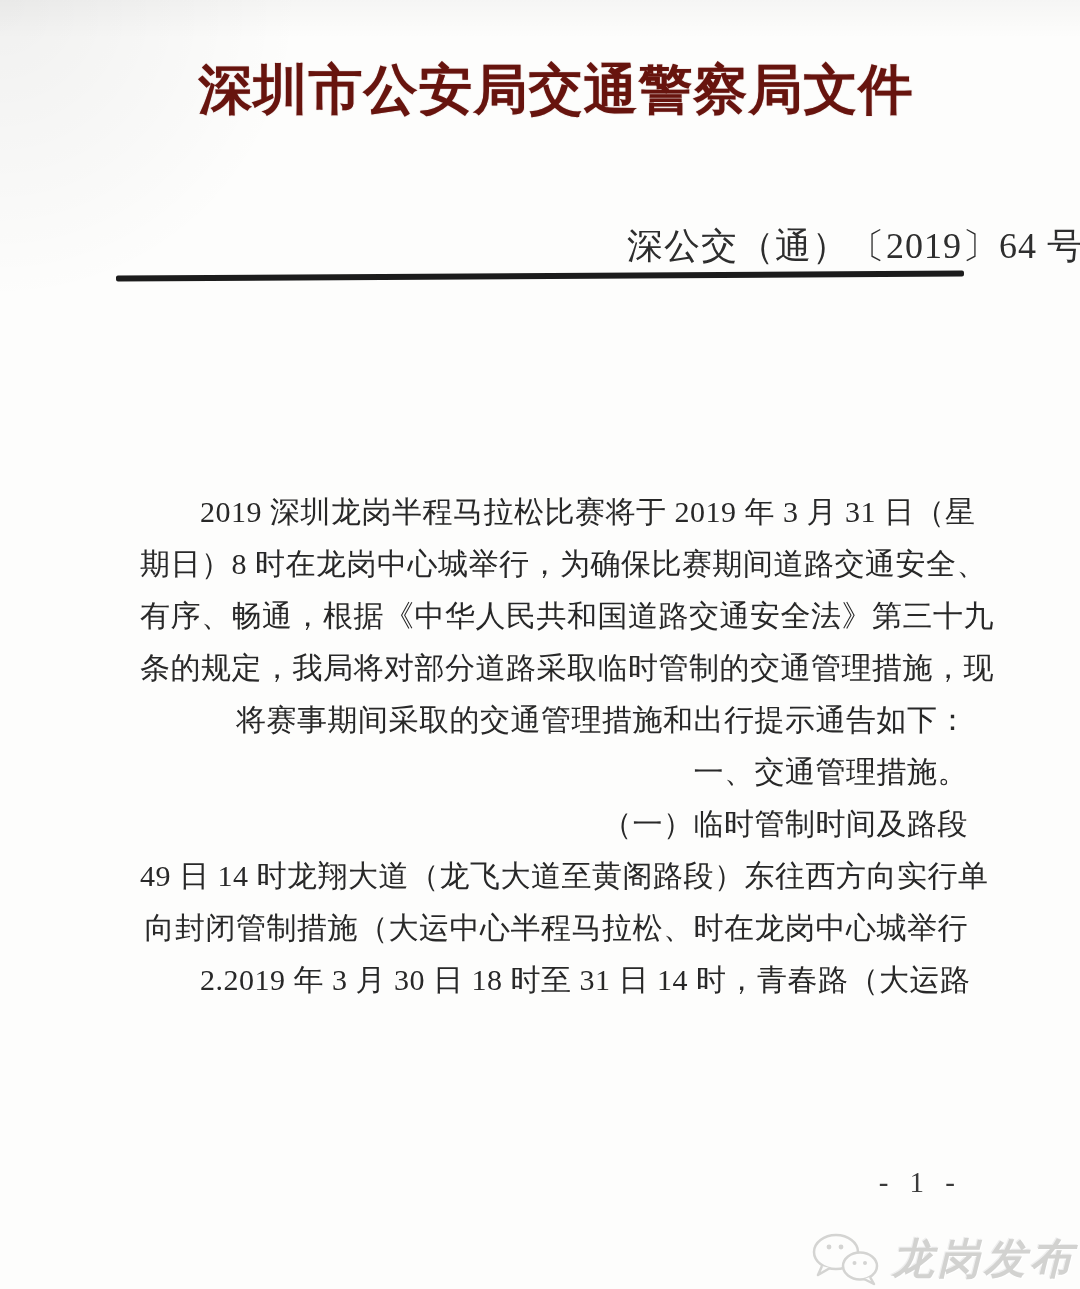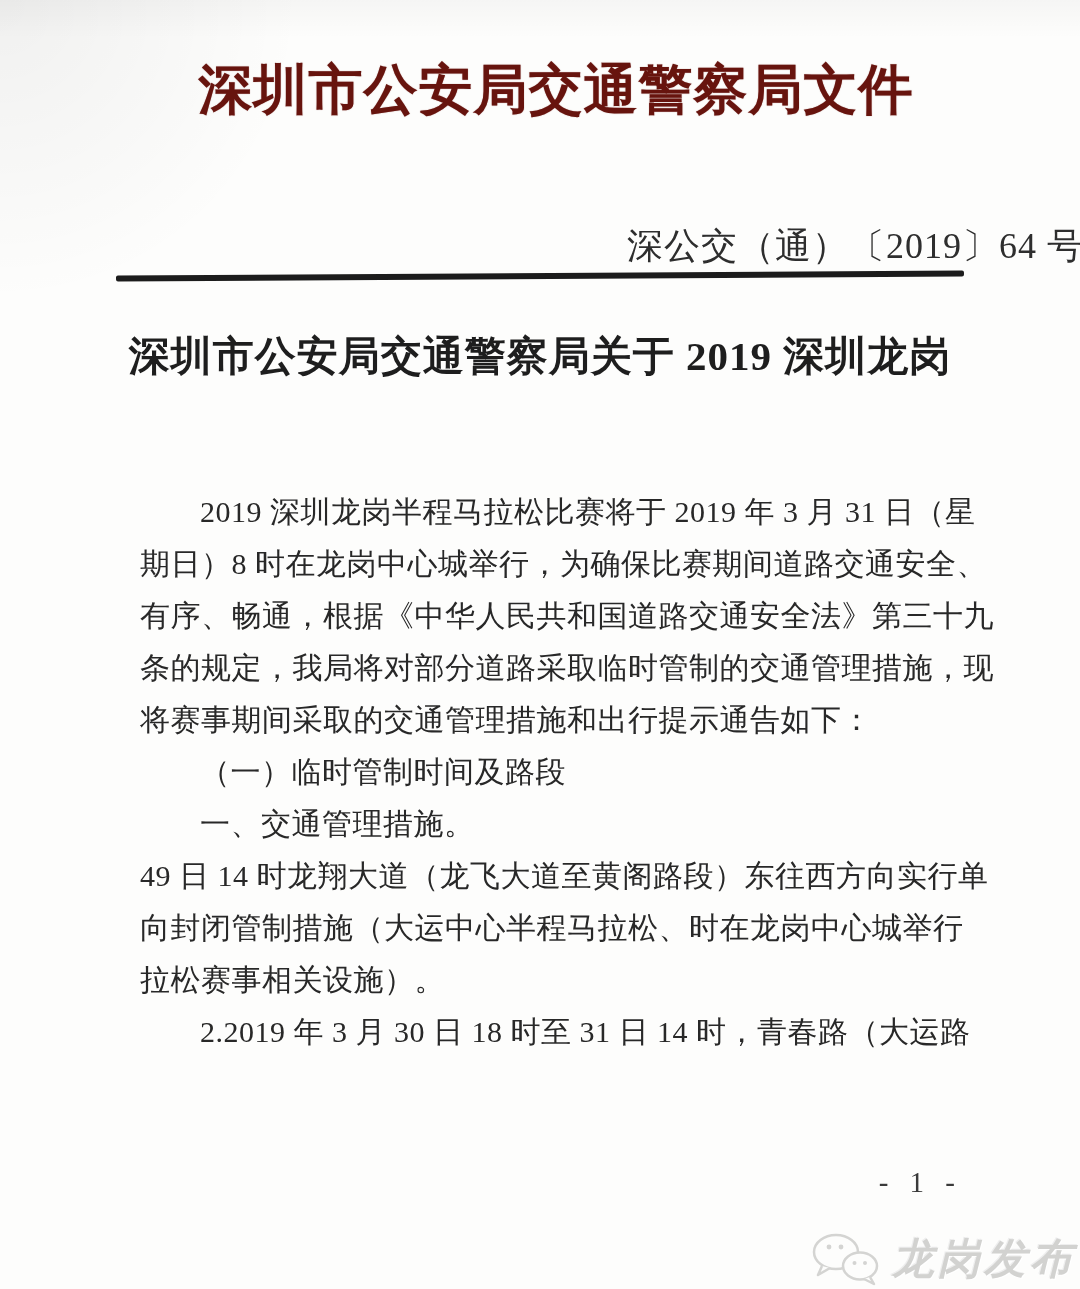--- a/index.html
+++ b/index.html
@@ -70,20 +70,21 @@
     letter-spacing: 1px;
     white-space: nowrap;
   }
   
   .body-text {
     position: absolute;
     top: 486px;
     left: 140px;
     width: 828px;
     color: #282828;
+    text-align: right;
   }
   .line {
     font-size: 30px;
     line-height: 52px;
     height: 52px;
     letter-spacing: 0.5px;
     white-space: nowrap;
   }
   .line.indent {
     text-indent: 2em;
@@ -126,34 +127,32 @@
 
 <div class="page">
 
   <h1 class="org-title">深圳市公安局交通警察局文件</h1>
 
   <div class="doc-number">深公交（通）〔2019〕64 号</div>
 
   <div class="divider"></div>
 
   <div class="notice-title">
-    <div class="title-line">深圳市公安局交通警察局关于 2019 深圳龙岗</div>
   </div>
 
   <div class="body-text">
     <div class="line indent">2019 深圳龙岗半程马拉松比赛将于 2019 年 3 月 31 日（星</div>
     <div class="line">期日）8 时在龙岗中心城举行，为确保比赛期间道路交通安全、</div>
     <div class="line">有序、畅通，根据《中华人民共和国道路交通安全法》第三十九</div>
     <div class="line">条的规定，我局将对部分道路采取临时管制的交通管理措施，现</div>
     <div class="line">将赛事期间采取的交通管理措施和出行提示通告如下：</div>
+    <div class="line indent">一、交通管理措施。</div>
     <div class="line indent">（一）临时管制时间及路段</div>
-    <div class="line indent">一、交通管理措施。</div>
     <div class="line">49 日 14 时龙翔大道（龙飞大道至黄阁路段）东往西方向实行单</div>
     <div class="line">向封闭管制措施（大运中心半程马拉松、时在龙岗中心城举行</div>
-    <div class="line">拉松赛事相关设施）。</div>
     <div class="line indent">2.2019 年 3 月 30 日 18 时至 31 日 14 时，青春路（大运路</div>
   </div>
 
   <div class="page-number">- 1 -</div>
 
   <div class="watermark">
     <svg class="wm-icon" viewBox="0 0 72 56" fill="none" xmlns="http://www.w3.org/2000/svg">
 
       <ellipse cx="26" cy="21" rx="22" ry="17" stroke="#d4d4d2" stroke-width="2.5" fill="#fdfdfc"></ellipse>
       <path d="M12 35 L8 44 L20 37" stroke="#d4d4d2" stroke-width="2.5" fill="#fdfdfc" stroke-linejoin="round"></path>

